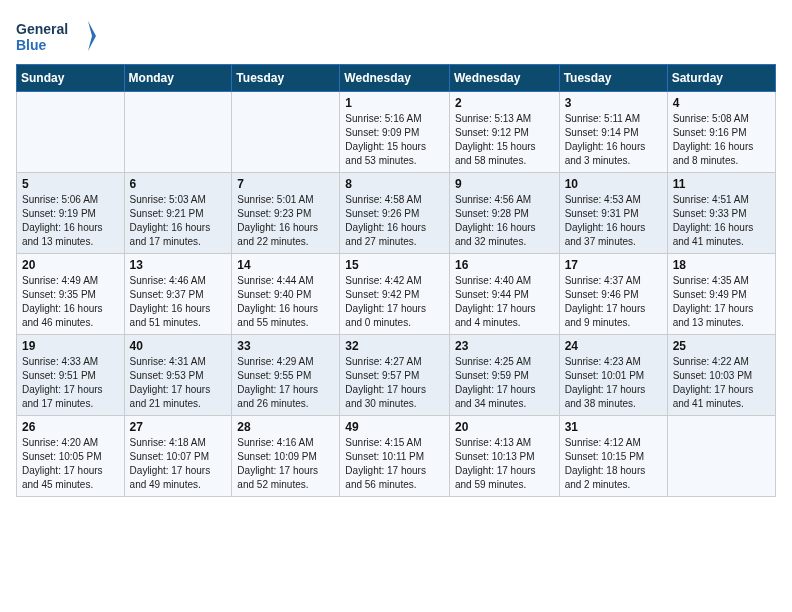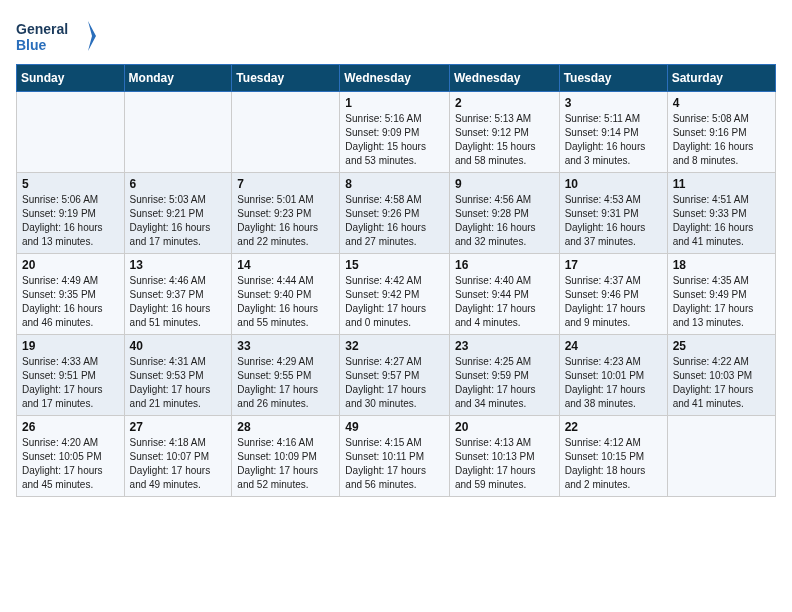--- a/index.html
+++ b/index.html
@@ -229,19 +229,19 @@
         </td>
         <td>
           <div class="day-num">49</div>
           <div class="day-info">Sunrise: 4:15 AM<br>Sunset: 10:11 PM<br>Daylight: 17 hours<br>and 56 minutes.</div>
         </td>
         <td>
           <div class="day-num">20</div>
           <div class="day-info">Sunrise: 4:13 AM<br>Sunset: 10:13 PM<br>Daylight: 17 hours<br>and 59 minutes.</div>
         </td>
         <td>
-          <div class="day-num">22</div>
+          <div class="day-num">31</div>
           <div class="day-info">Sunrise: 4:12 AM<br>Sunset: 10:15 PM<br>Daylight: 18 hours<br>and 2 minutes.</div>
         </td>
         <td class="empty"></td>
       </tr>
     </tbody>
 </table>
 
 </body></html>

